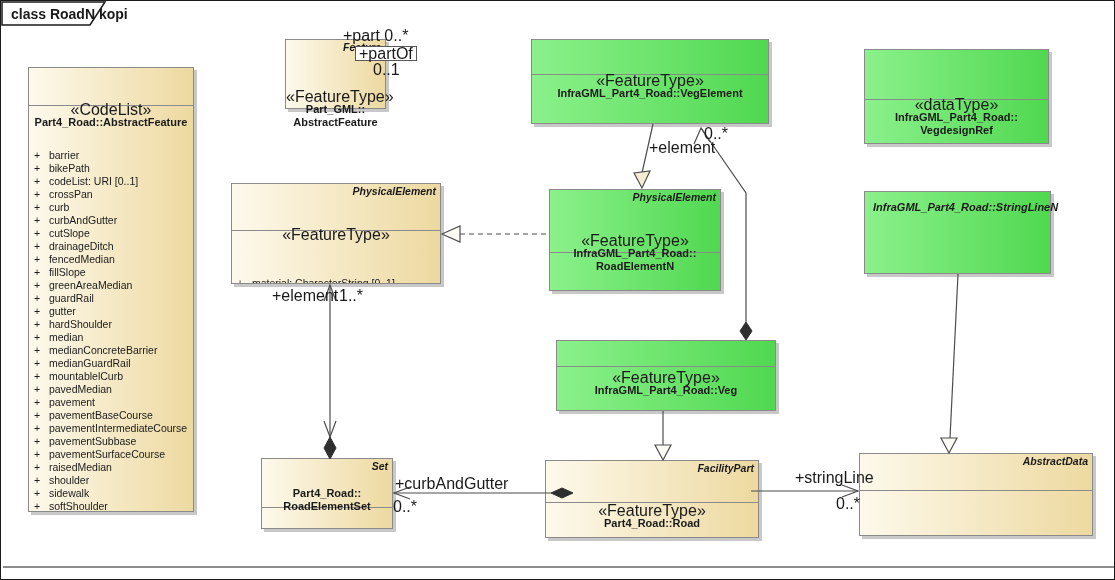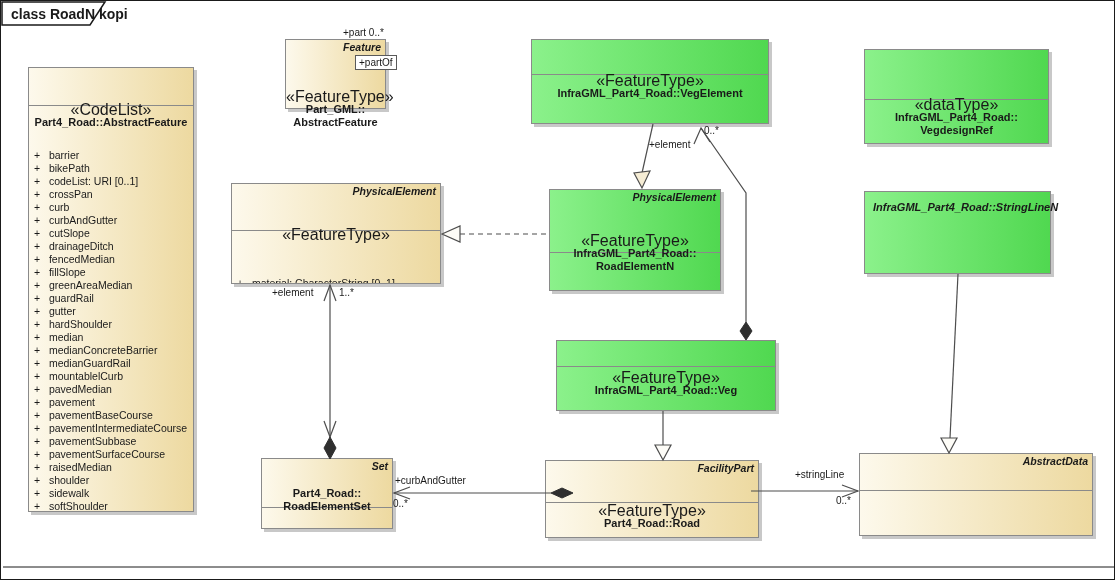--- a/index.html
+++ b/index.html
@@ -12,21 +12,21 @@
   .classifier{position:absolute;top:1px;right:4px;font-style:italic;font-weight:bold;font-size:10.5px;}
   .stereo{font-size:16px;line-height:13px;margin-top:30px;}
   .cname{font-size:11px;font-weight:bold;line-height:13px;}
   .cname.it{}
   .attrs{border-top:1px solid var(--border);box-sizing:border-box;flex:1 1 auto;padding:3px 2px 0 5px;font-size:10.5px;line-height:14px;text-align:left;white-space:pre;overflow:hidden;}
   .attrs.lh13{line-height:13px;padding-top:4px;}
   .name-tl{position:absolute;top:9px;left:8px;font-size:11px;font-weight:bold;font-style:italic;}
   .compact .stereo{line-height:12px;}
   .compact .cname{line-height:12px;}
   
-  .lbl{position:absolute;font-size:10px;white-space:nowrap;z-index:55;}
+  .lbl{position:absolute;font-size:16px;white-space:nowrap;z-index:55;}
   .lbl-box{border:1px solid #5a5a5a;background:#fff;padding:0 3px;line-height:13px;z-index:60;}
   .tab-title{position:absolute;left:10px;top:5px;font-size:14px;font-weight:bold;z-index:56;}
   
   #overlay{position:absolute;left:0;top:0;z-index:40;pointer-events:none;}
   .c-line{stroke:var(--line);stroke-width:1.2;fill:none;}
   .c-dash{stroke-dasharray:5 4;}
   .tri-beige{fill:var(--tri-beige);stroke:var(--line);stroke-width:1.2;}
   .tri-white{fill:var(--tri-white);stroke:var(--line);stroke-width:1.2;}
   .dia{fill:var(--diamond);stroke:var(--diamond);}
   .frame-ln{stroke:#1a1a1a;stroke-width:1;}
@@ -140,21 +140,21 @@
   <div class="cls tan" style="left:858px;top:452px;width:234px;height:83px">
     <div class="head" style="height:36px;padding-top:8px">
       <div class="classifier">AbstractData</div>
     </div>
     <div class="attrs">
       
     </div>
   </div>
 
   <div class="lbl" style="left:342px;top:26px">+part 0..*</div>
-  <div class="lbl lbl-box" style="left:354px;top:54px">+partOf</div>
+  <div class="lbl lbl-box" style="left:354px;top:45px">+partOf</div>
   <div class="lbl" style="left:372px;top:60px">0..1</div>
 
   <div class="lbl" style="left:648px;top:138px">+element</div>
   <div class="lbl" style="left:703px;top:124px">0..*</div>
 
   <div class="lbl" style="left:271px;top:286px">+element</div>
   <div class="lbl" style="left:338px;top:286px">1..*</div>
 
   <div class="lbl" style="left:394px;top:474px">+curbAndGutter</div>
   <div class="lbl" style="left:392px;top:497px">0..*</div>

